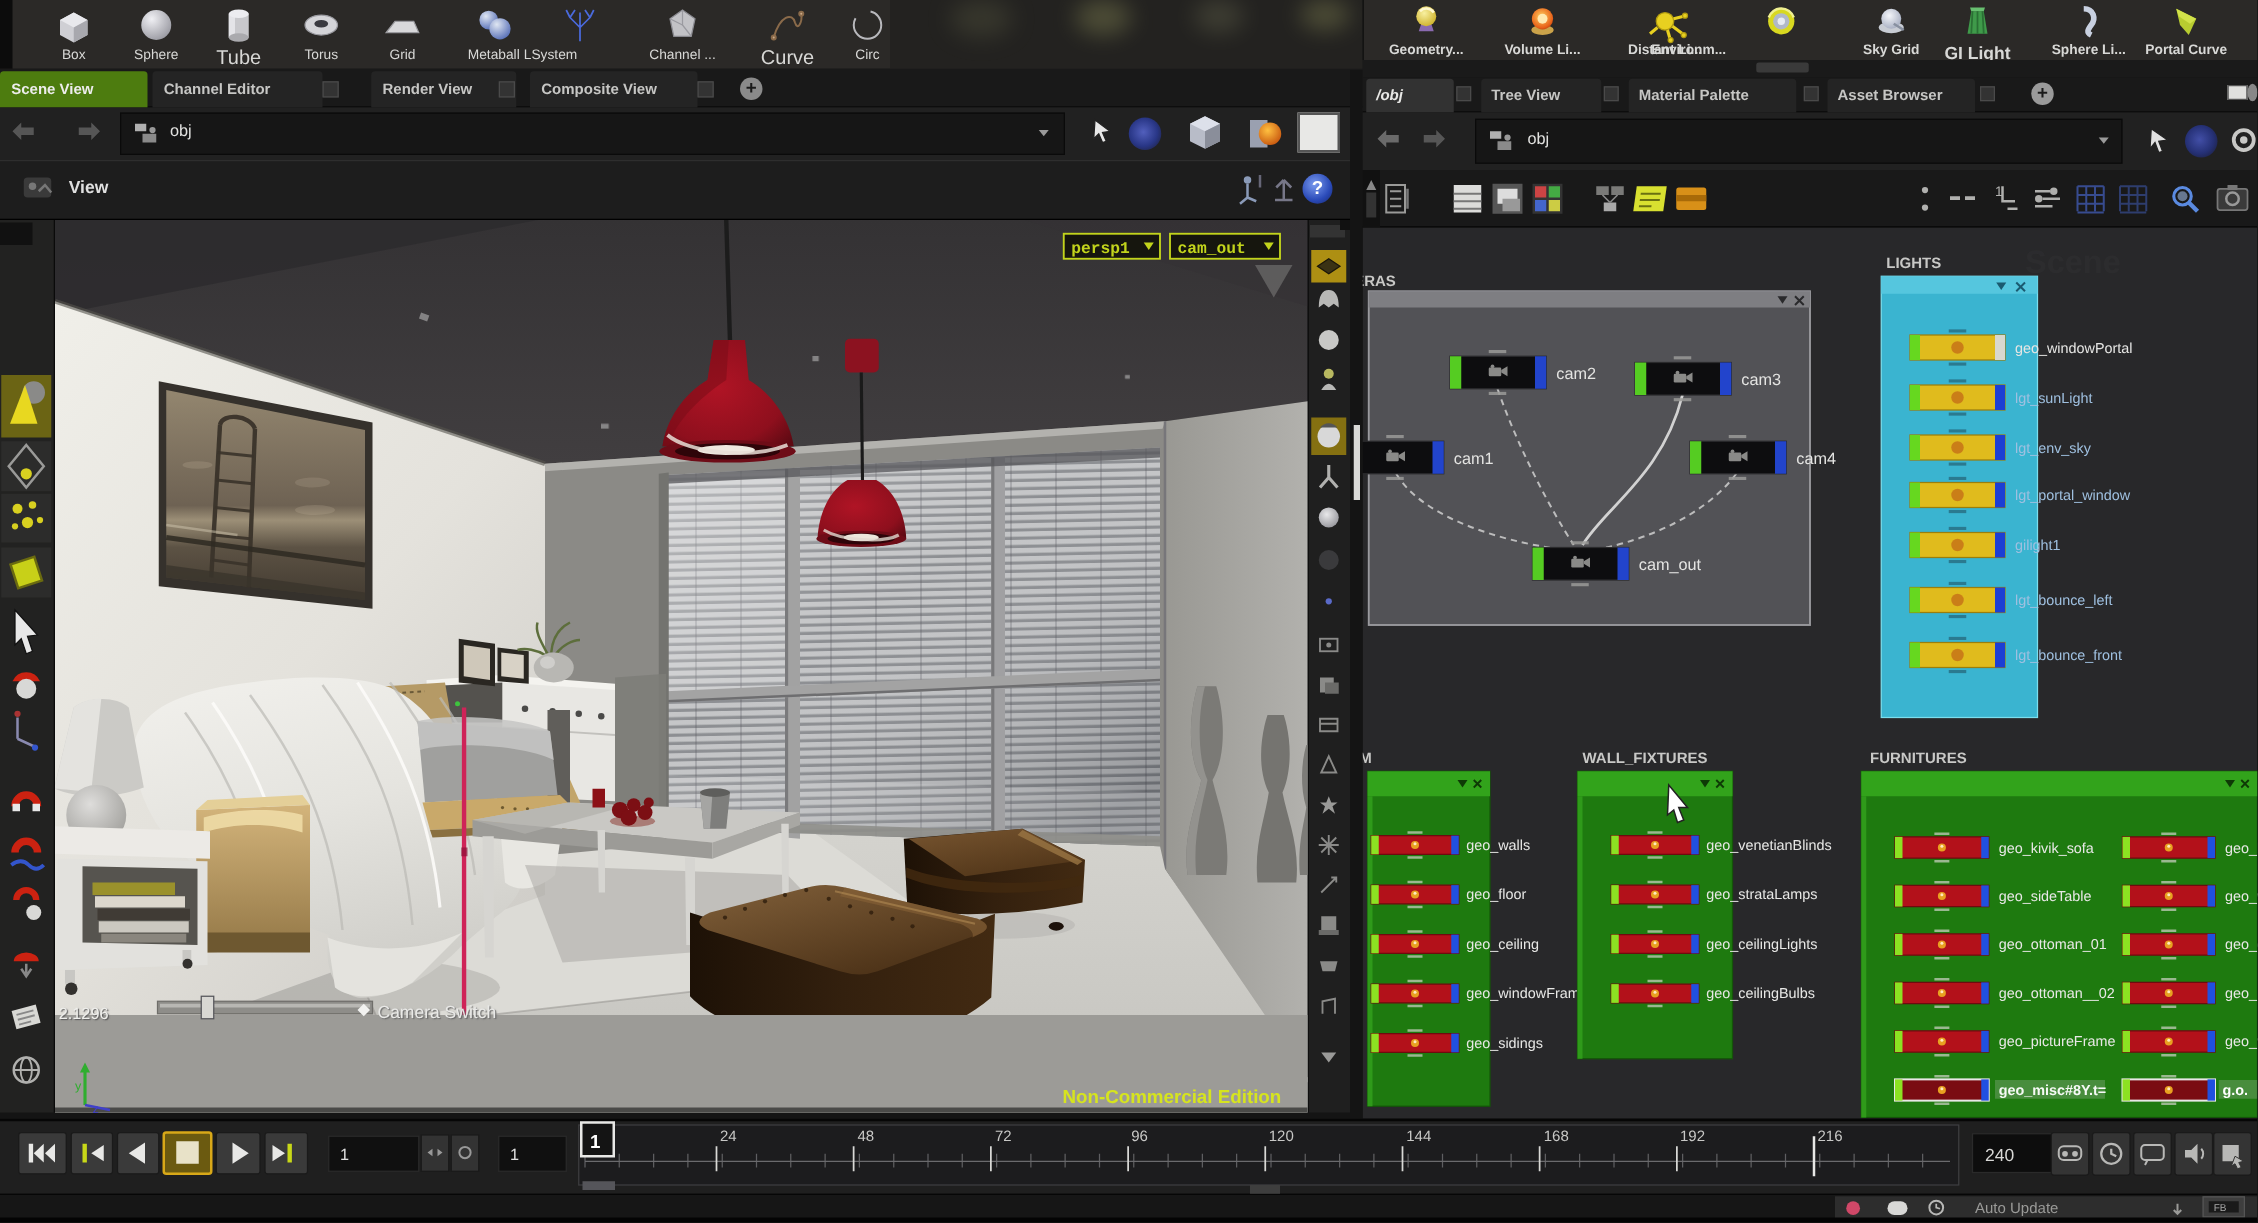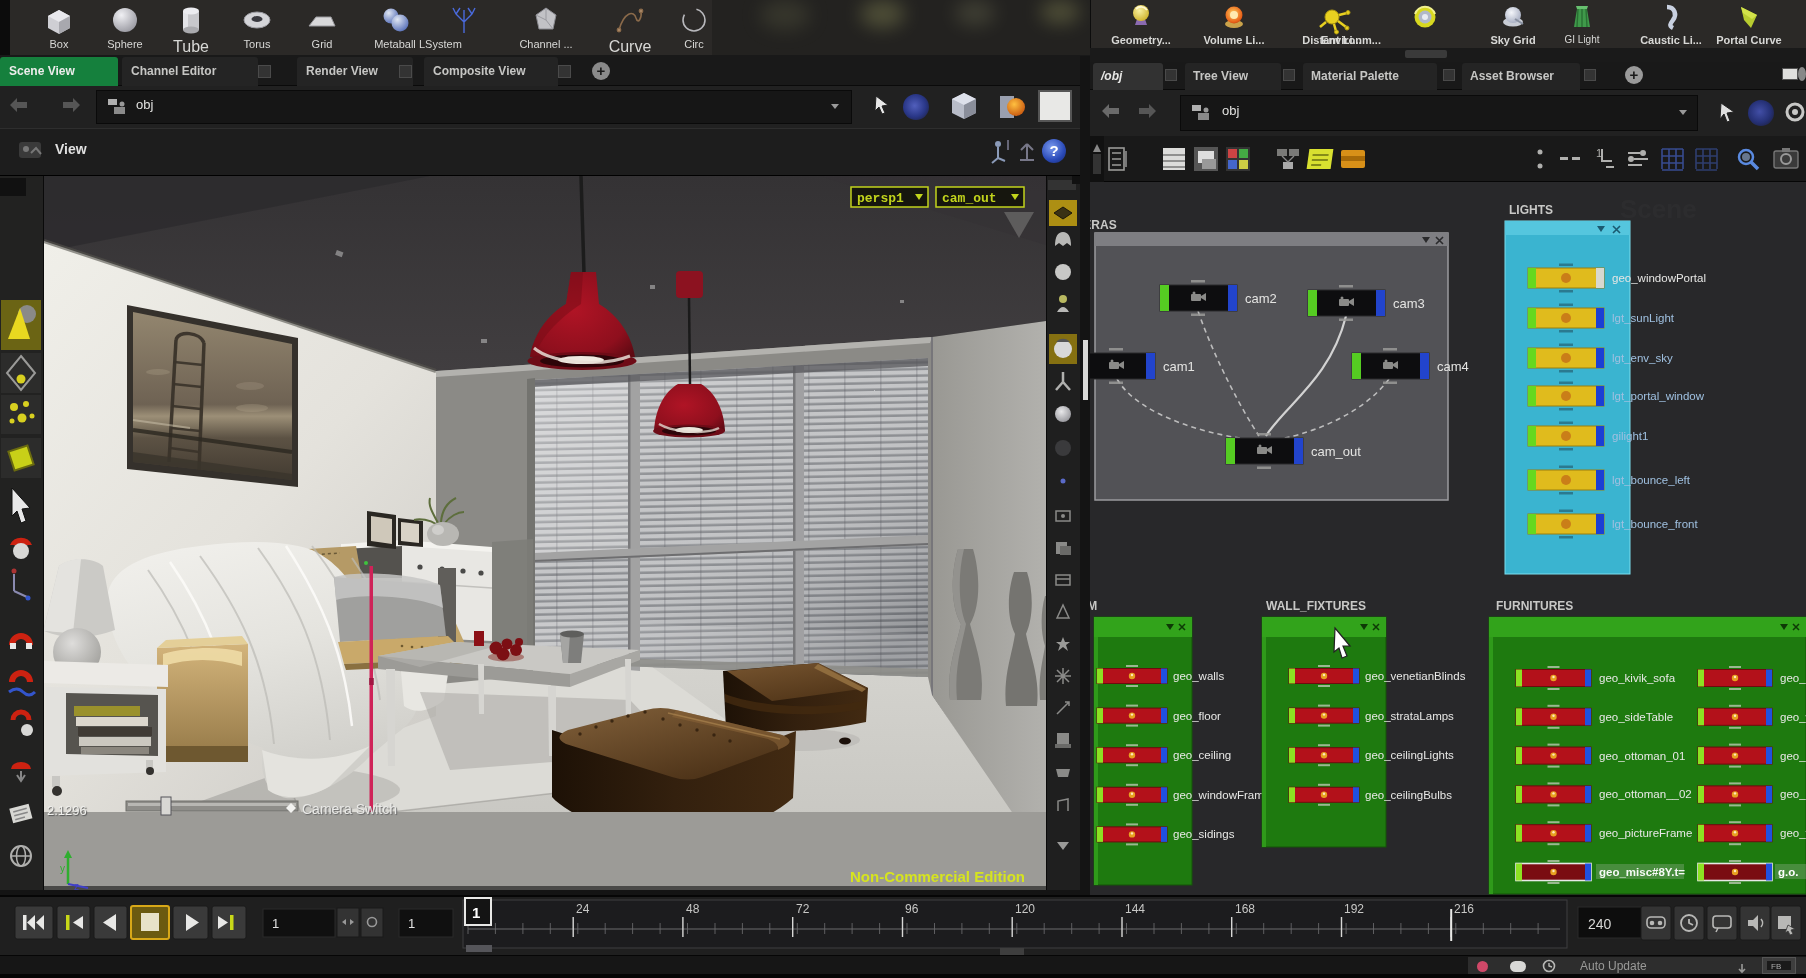--- a/index.html
+++ b/index.html
@@ -84,21 +84,21 @@
 <div class="abs" style="left:419px;top:38px;width:90px;height:13px;text-align:left;font-size:11px;color:#d8d8d6;white-space:nowrap;">LSystem</div>
 <div class="abs" style="left:501px;top:38px;width:90px;height:13px;text-align:center;font-size:11px;color:#d8d8d6;white-space:nowrap;">Channel ...</div>
 <div class="abs" style="left:585px;top:38px;width:90px;height:13px;text-align:center;font-size:16px;color:#d8d8d6;white-space:nowrap;">Curve</div>
 <div class="abs" style="left:649px;top:38px;width:90px;height:13px;text-align:center;font-size:11px;color:#d8d8d6;white-space:nowrap;">Circ</div>
 <div class="abs" style="left:712px;top:0px;width:378px;height:88px;background:#232220;"></div>
 <div class="abs" style="left:760px;top:0px;width:50px;height:30px;background:#4a4a38;filter:blur(9px);opacity:.5;border-radius:50%;"></div>
 <div class="abs" style="left:860px;top:0px;width:45px;height:28px;background:#72724a;filter:blur(9px);opacity:.55;border-radius:50%;"></div>
 <div class="abs" style="left:955px;top:0px;width:40px;height:26px;background:#60604a;filter:blur(9px);opacity:.45;border-radius:50%;"></div>
 <div class="abs" style="left:1040px;top:0px;width:40px;height:24px;background:#7a7a4e;filter:blur(9px);opacity:.5;border-radius:50%;"></div>
 <div class="abs" style="left:0px;top:55px;width:1090px;height:31px;background:#191919;border-bottom:1px solid #0a0a0a;"></div>
-<div class="abs" style="left:0px;top:57px;width:118px;height:29px;background:#15803d;border-radius:3px 3px 0 0;color:#ededec;font-size:12px;font-weight:bold;line-height:29px;padding-left:9px;white-space:nowrap;">Scene View</div>
+<div class="abs" style="left:0px;top:57px;width:118px;height:29px;background:#4d7c0f;border-radius:3px 3px 0 0;color:#ededec;font-size:12px;font-weight:bold;line-height:29px;padding-left:9px;white-space:nowrap;">Scene View</div>
 <div class="abs" style="left:122px;top:57px;width:136px;height:29px;background:#242424;border-radius:3px 3px 0 0;color:#c6c6c4;font-size:12px;font-weight:bold;line-height:29px;padding-left:9px;white-space:nowrap;">Channel Editor</div>
 <div class="abs" style="left:258px;top:65px;width:13px;height:13px;background:#333;border:1px solid #4a4a4a;"></div>
 <div class="abs" style="left:297px;top:57px;width:116px;height:29px;background:#242424;border-radius:3px 3px 0 0;color:#c6c6c4;font-size:12px;font-weight:bold;line-height:29px;padding-left:9px;white-space:nowrap;">Render View</div>
 <div class="abs" style="left:399px;top:65px;width:13px;height:13px;background:#333;border:1px solid #4a4a4a;"></div>
 <div class="abs" style="left:424px;top:57px;width:134px;height:29px;background:#242424;border-radius:3px 3px 0 0;color:#c6c6c4;font-size:12px;font-weight:bold;line-height:29px;padding-left:9px;white-space:nowrap;">Composite View</div>
 <div class="abs" style="left:558px;top:65px;width:13px;height:13px;background:#333;border:1px solid #4a4a4a;"></div>
 <div class="abs" style="left:592px;top:62px;width:18px;height:18px;background:#8a8a8a;border-radius:50%;color:#1a1a1a;font-size:15px;font-weight:bold;text-align:center;line-height:17px;">+</div>
 <div class="abs" style="left:0px;top:86px;width:1090px;height:42px;background:#212121;"></div>
 <div class="abs" style="left:6px;top:94px;width:26px;height:22px;"><svg width="26" height="22" viewBox="0 0 26 22">
       <path d="M11 4 L4 11 L11 18 L11 14 L21 14 L21 8 L11 8 Z" fill="#565656"></path>
@@ -651,22 +651,22 @@
         <polygon points="-8,-10 8,-2 2,11 -5,3" fill="#b8cc30"></polygon>
         <polygon points="-8,-10 8,-2 3,2 -6,-4" fill="#d2e24a"></polygon>
       </g>
     </g>
   </svg>
 <div class="abs" style="left:1086px;top:34px;width:110px;height:13px;text-align:center;font-size:11px;font-weight:bold;color:#d8d8d6;white-space:nowrap;">Geometry...</div>
 <div class="abs" style="left:1179px;top:34px;width:110px;height:13px;text-align:center;font-size:11px;font-weight:bold;color:#d8d8d6;white-space:nowrap;">Volume Li...</div>
 <div class="abs" style="left:1277px;top:34px;width:110px;height:13px;text-align:center;font-size:11px;font-weight:bold;color:#d8d8d6;white-space:nowrap;">Distant Li...</div>
 <div class="abs" style="left:1296px;top:34px;width:110px;height:13px;text-align:center;font-size:11px;font-weight:bold;color:#d8d8d6;white-space:nowrap;">Environm...</div>
 <div class="abs" style="left:1458px;top:34px;width:110px;height:13px;text-align:center;font-size:11px;font-weight:bold;color:#d8d8d6;white-space:nowrap;">Sky Grid</div>
-<div class="abs" style="left:1527px;top:34px;width:110px;height:13px;text-align:center;font-size:10px;font-weight:normal;color:#d8d8d6;white-space:nowrap;">GI Light</div>
-<div class="abs" style="left:1616px;top:34px;width:110px;height:13px;text-align:center;font-size:11px;font-weight:bold;color:#d8d8d6;white-space:nowrap;">Caustic Li...</div>
+<div class="abs" style="left:1527px;top:34px;width:110px;height:13px;text-align:center;font-size:14px;font-weight:bold;color:#d8d8d6;white-space:nowrap;">GI Light</div>
+<div class="abs" style="left:1616px;top:34px;width:110px;height:13px;text-align:center;font-size:11px;font-weight:bold;color:#d8d8d6;white-space:nowrap;">Sphere Li...</div>
 <div class="abs" style="left:1694px;top:34px;width:110px;height:13px;text-align:center;font-size:11px;font-weight:bold;color:#d8d8d6;white-space:nowrap;">Portal Curve</div>
 <div class="abs" style="left:1090px;top:48px;width:716px;height:14px;background:#1a1a1a;"></div>
 <div class="abs" style="left:1405px;top:50px;width:42px;height:8px;background:#3a3a3a;border-radius:2px;"></div>
 <div class="abs" style="left:1090px;top:62px;width:716px;height:28px;background:#191919;border-bottom:1px solid #0a0a0a;"></div>
 <div class="abs" style="left:1093px;top:63px;width:70px;height:27px;background:#323232;border-radius:3px 3px 0 0;color:#e8e8e6;font-size:12px;font-weight:bold;line-height:27px;padding-left:8px;white-space:nowrap;font-style:italic;">/obj</div>
 <div class="abs" style="left:1165px;top:69px;width:12px;height:12px;background:#333;border:1px solid #4a4a4a;"></div>
 <div class="abs" style="left:1185px;top:63px;width:96px;height:27px;background:#242424;border-radius:3px 3px 0 0;color:#c6c6c4;font-size:12px;font-weight:bold;line-height:27px;padding-left:8px;white-space:nowrap;">Tree View</div>
 <div class="abs" style="left:1283px;top:69px;width:12px;height:12px;background:#333;border:1px solid #4a4a4a;"></div>
 <div class="abs" style="left:1303px;top:63px;width:134px;height:27px;background:#242424;border-radius:3px 3px 0 0;color:#c6c6c4;font-size:12px;font-weight:bold;line-height:27px;padding-left:8px;white-space:nowrap;">Material Palette</div>
 <div class="abs" style="left:1443px;top:69px;width:12px;height:12px;background:#333;border:1px solid #4a4a4a;"></div>

